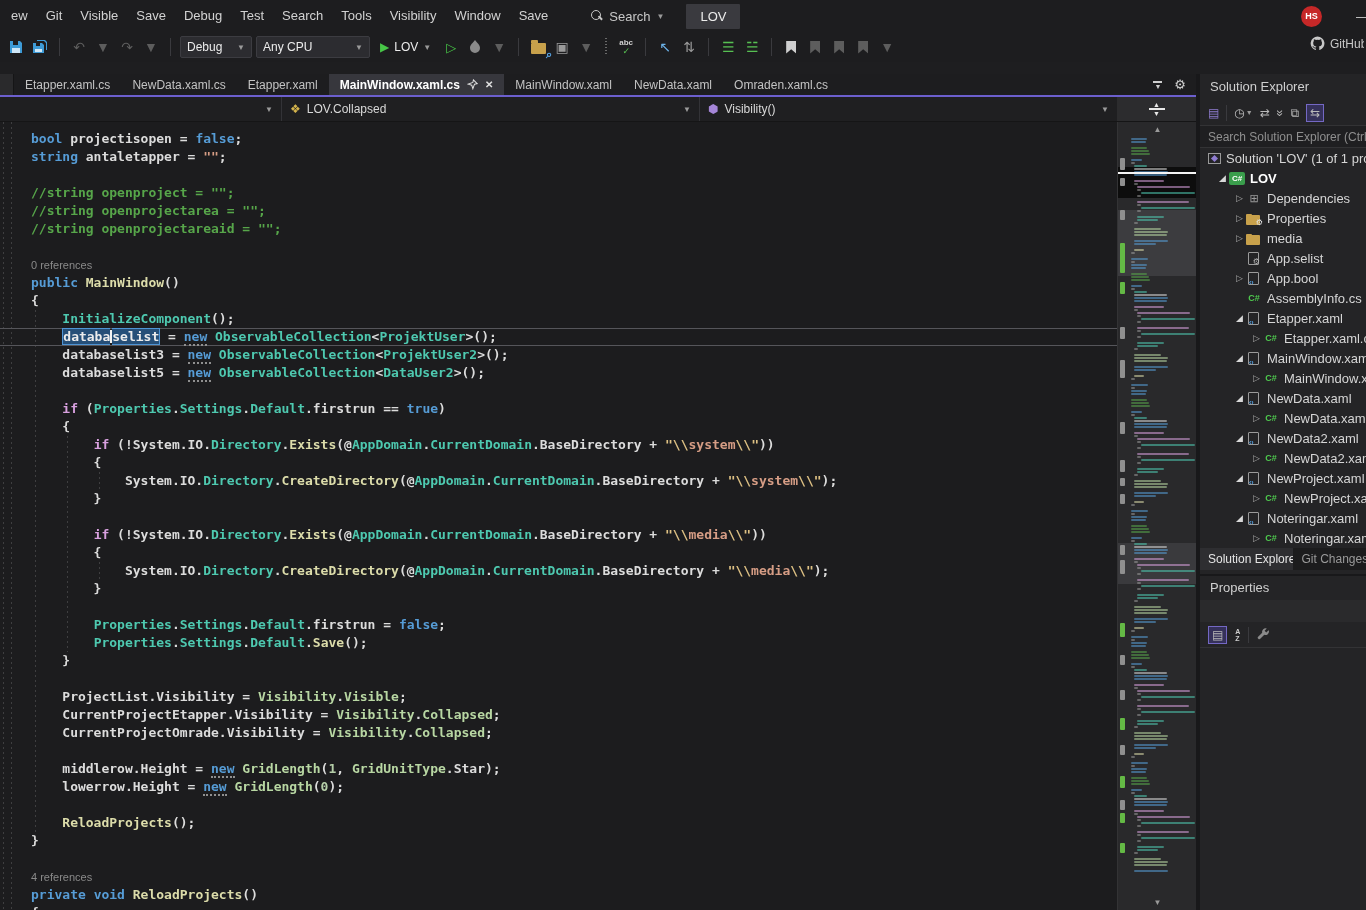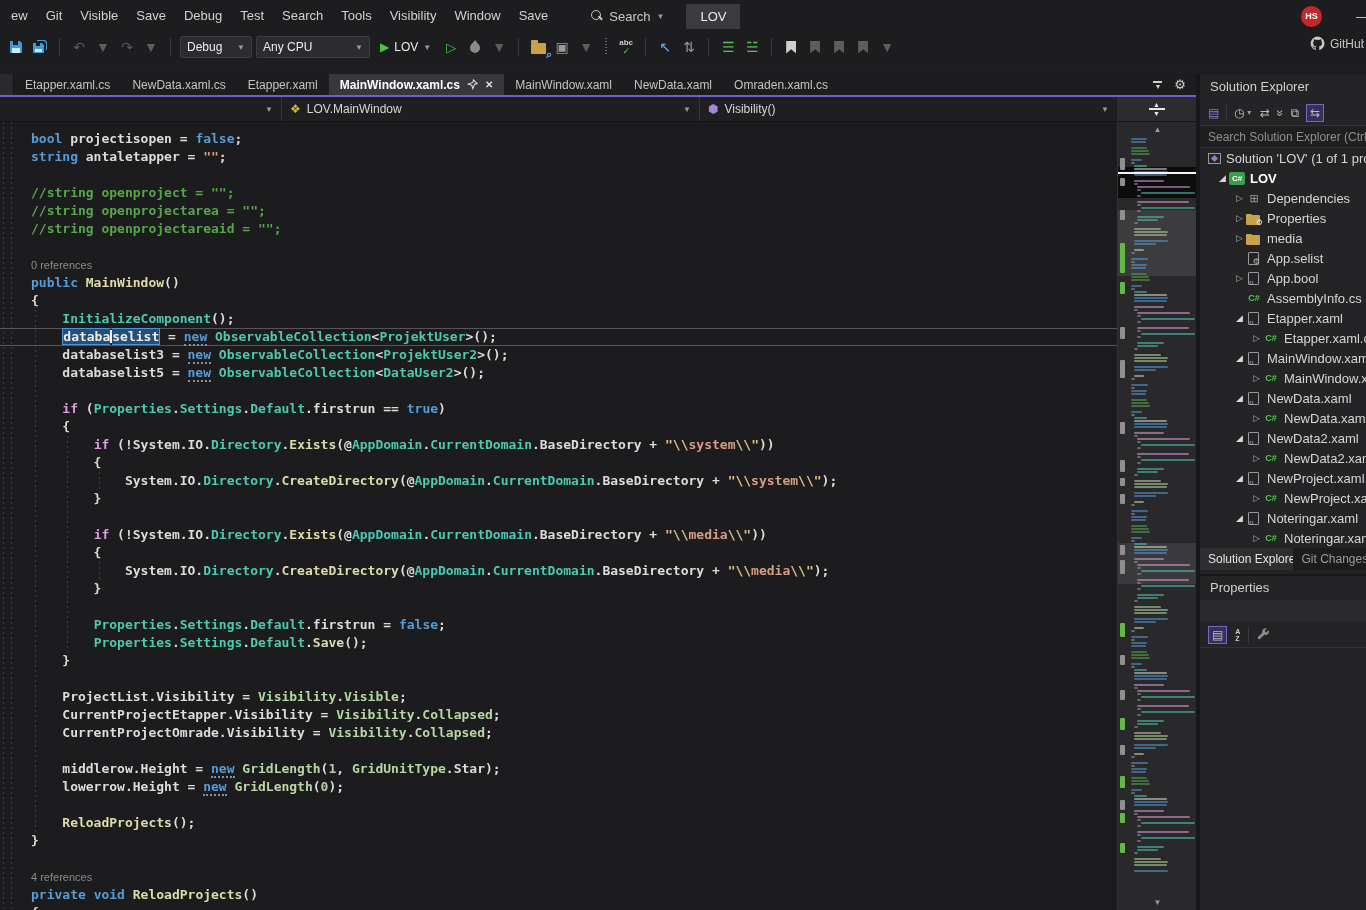--- a/index.html
+++ b/index.html
@@ -287,21 +287,21 @@
     </div>
   </div>
 
   <div class="breadcrumb">
     <div class="bc-seg bc-seg1">
       <span class="spring"></span>
         <span class="dd">▼</span>
     </div>
     <div class="bc-seg bc-seg2">
       <span class="cls-icon">❖</span>
-      <span>LOV.MainWindow</span>
+      <span>LOV.Collapsed</span>
       <span class="spring"></span>
         <span class="dd">▼</span>
     </div>
     <div class="bc-seg bc-seg3" style="border-right:none">
       <span class="cube-icon">⬢</span>
       <span>Visibility()</span>
       <span class="spring"></span>
         <span class="dd">▼</span>
     </div>
   </div>

